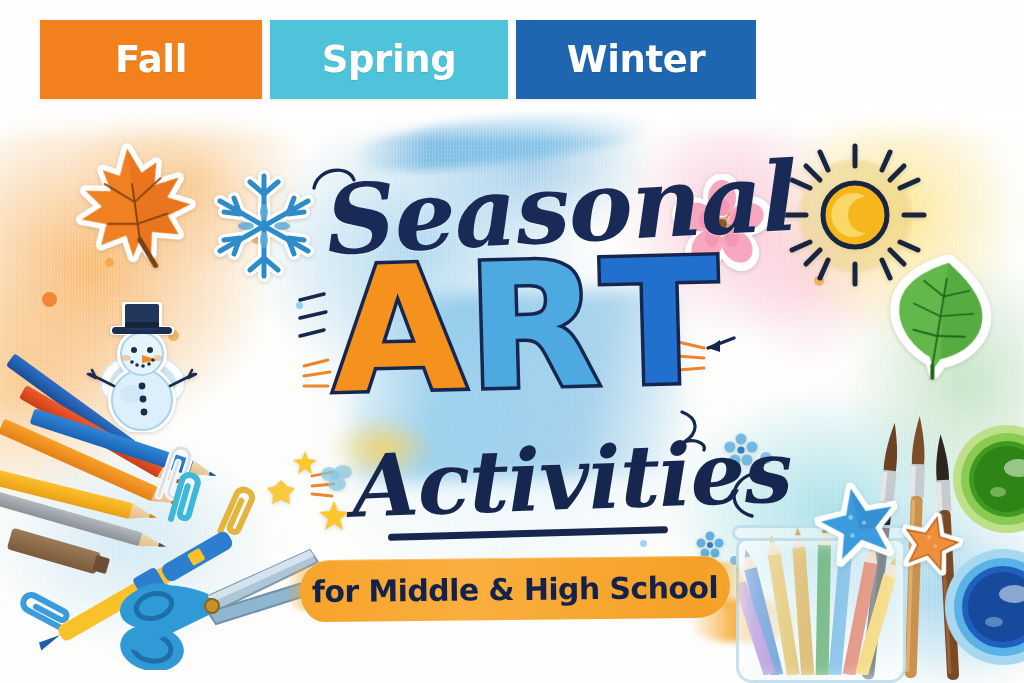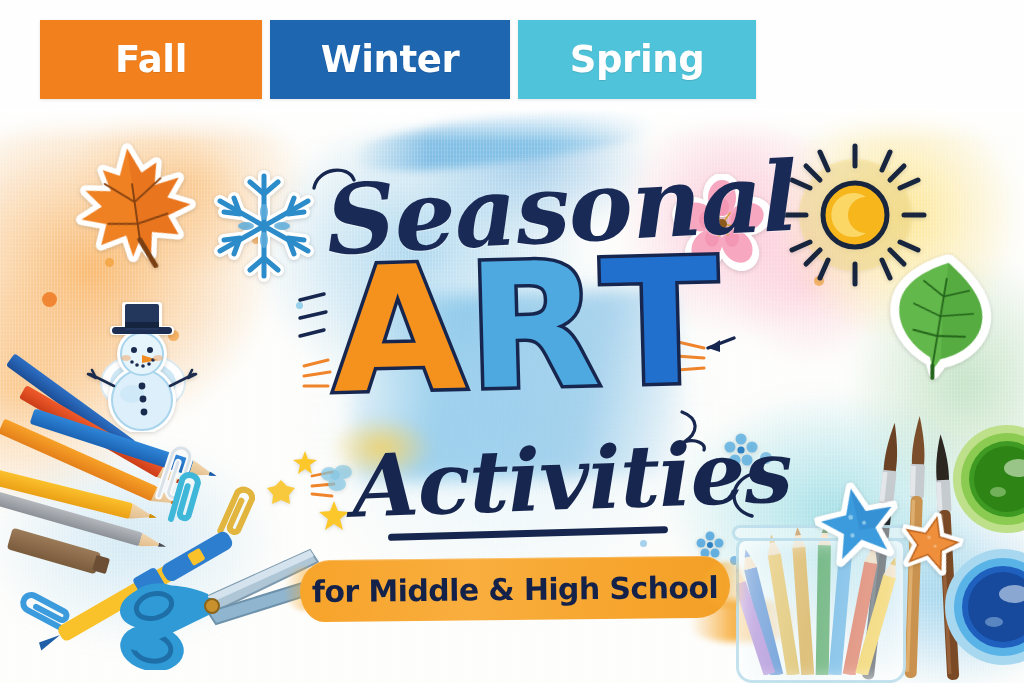--- a/index.html
+++ b/index.html
@@ -263,25 +263,25 @@
   <div class="splat" style="left:906px; top:330px; width:8px;  height:8px;  background:#9ACB5B; opacity:.65;"></div>
   <div class="splat" style="left:760px; top:452px; width:12px; height:12px; background:#3C9AD6; opacity:.55;"></div>
   <div class="splat" style="left:972px; top:470px; width:14px; height:14px; background:#2E86CE; opacity:.5;"></div>
   <div class="splat" style="left:730px; top:556px; width:9px;  height:9px;  background:#3F93D4; opacity:.6;"></div>
   <div class="splat" style="left:640px; top:540px; width:7px;  height:7px;  background:#6FB6E2; opacity:.6;"></div>
 
   <div id="tabbar">
     <div class="tab" id="tab-fall" style="background:#F2811D;">
       <span>Fall</span>
     </div>
+    <div class="tab" id="tab-spring" style="background:#4FC3D9;">
+      <span>Spring</span>
+    </div>
     <div class="tab" id="tab-winter" style="background:#1F66B0;">
       <span>Winter</span>
-    </div>
-    <div class="tab" id="tab-spring" style="background:#4FC3D9;">
-      <span>Spring</span>
     </div>
   </div>
 
   <div class="sticker" style="left:74px; top:140px; transform:rotate(-8deg);">
     <svg width="122" height="130" viewBox="0 0 122 130">
       <path d="M61 8 L72 34 L88 26 L83 48 L108 44 L94 62 L116 72 L92 80 L100 100 L74 94 L70 116 L61 100 L52 116 L48 94 L22 100 L30 80 L6 72 L28 62 L14 44 L39 48 L34 26 L50 34 Z" fill="#ffffff" stroke="#ffffff" stroke-width="11" stroke-linejoin="round"></path>
       <path d="M61 8 L72 34 L88 26 L83 48 L108 44 L94 62 L116 72 L92 80 L100 100 L74 94 L70 116 L61 100 L52 116 L48 94 L22 100 L30 80 L6 72 L28 62 L14 44 L39 48 L34 26 L50 34 Z" fill="#EF8122"></path>
       <path d="M61 8 L72 34 L88 26 L83 48 L108 44 L94 62 L116 72 L92 80 L100 100 L74 94 L70 116 L61 100 Z" fill="#E2691A" opacity=".45"></path>
       <g stroke="#8A4412" stroke-width="2" fill="none" stroke-linecap="round">
         <path d="M61 100 L61 44"></path>

